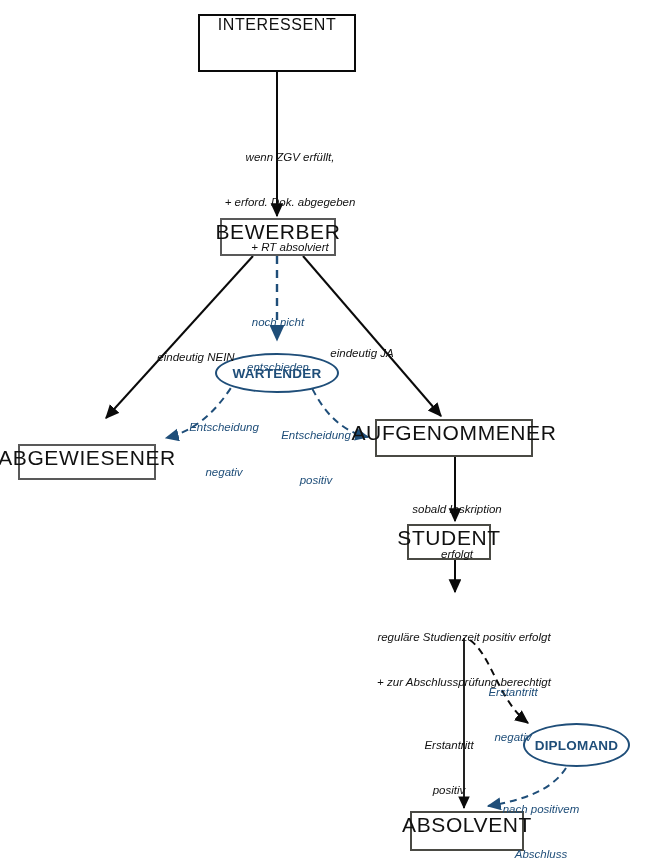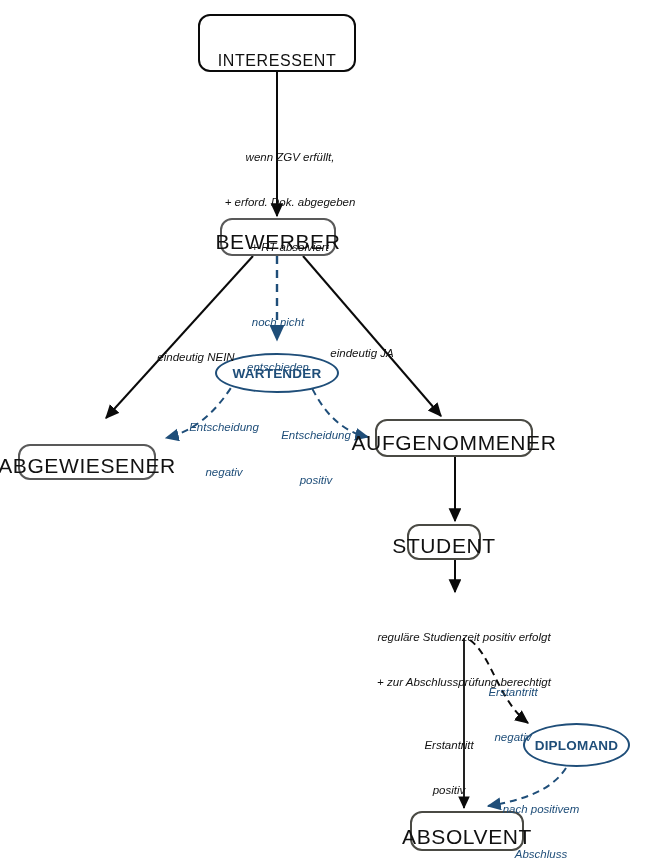--- a/index.html
+++ b/index.html
@@ -25,24 +25,24 @@
     width: 646px;
     height: 866px;
     pointer-events: none;
   }
 
   
   .node-box {
     position: absolute;
     box-sizing: border-box;
     display: flex;
-    align-items: flex-end;
+    align-items: flex-start;
     justify-content: center;
     background: #ffffff;
-    border-radius: 12px;
+    border-radius: 0;
     text-align: center;
     letter-spacing: 0.6px;
     color: #000000;
     z-index: 5;
   }
   .node-box.thick-black {
     border: 2.2px solid #0a0a0a;
   }
   .node-box.gray {
     border: 2.2px solid #595959;
@@ -150,21 +150,21 @@
   </div>
 
   <div class="node-box gray" style="left:18px; top:444px; width:138px; height:36px;">
     <span class="node-label">ABGEWIESENER</span>
   </div>
 
   <div class="node-box dark-gray" style="left:375px; top:419px; width:158px; height:38px;">
     <span class="node-label">AUFGENOMMENER</span>
   </div>
 
-  <div class="node-box dark-gray" style="left:407px; top:524px; width:74px; height:36px;">
+  <div class="node-box dark-gray" style="left:407px; top:524px; width:84px; height:36px;">
     <span class="node-label">STUDENT</span>
   </div>
 
   <div class="node-ellipse" style="left:523px; top:723px; width:107px; height:44px;">
     <span class="ellipse-label">DIPLOMAND</span>
   </div>
 
   <div class="node-box dark-gray" style="left:410px; top:811px; width:114px; height:40px;">
     <span class="node-label">ABSOLVENT</span>
   </div>
@@ -191,20 +191,24 @@
   <div class="edge-label c blue" style="left:224px; top:390px;">
     <div>Entscheidung</div>
     <div>negativ</div>
   </div>
 
   <div class="edge-label c blue" style="left:316px; top:398px;">
     <div>Entscheidung</div>
     <div>positiv</div>
   </div>
 
+  <div class="edge-label c" style="left:457px; top:472px;">
+    <div>sobald Inskription</div>
+    <div>erfolgt</div>
+  </div>
 
   <div class="edge-label c" style="left:464px; top:600px;">
     <div>reguläre Studienzeit positiv erfolgt</div>
     <div>+ zur Abschlussprüfung berechtigt</div>
   </div>
 
   <div class="edge-label c" style="left:449px; top:708px;">
     <div>Erstantritt</div>
     <div>positiv</div>
   </div>

